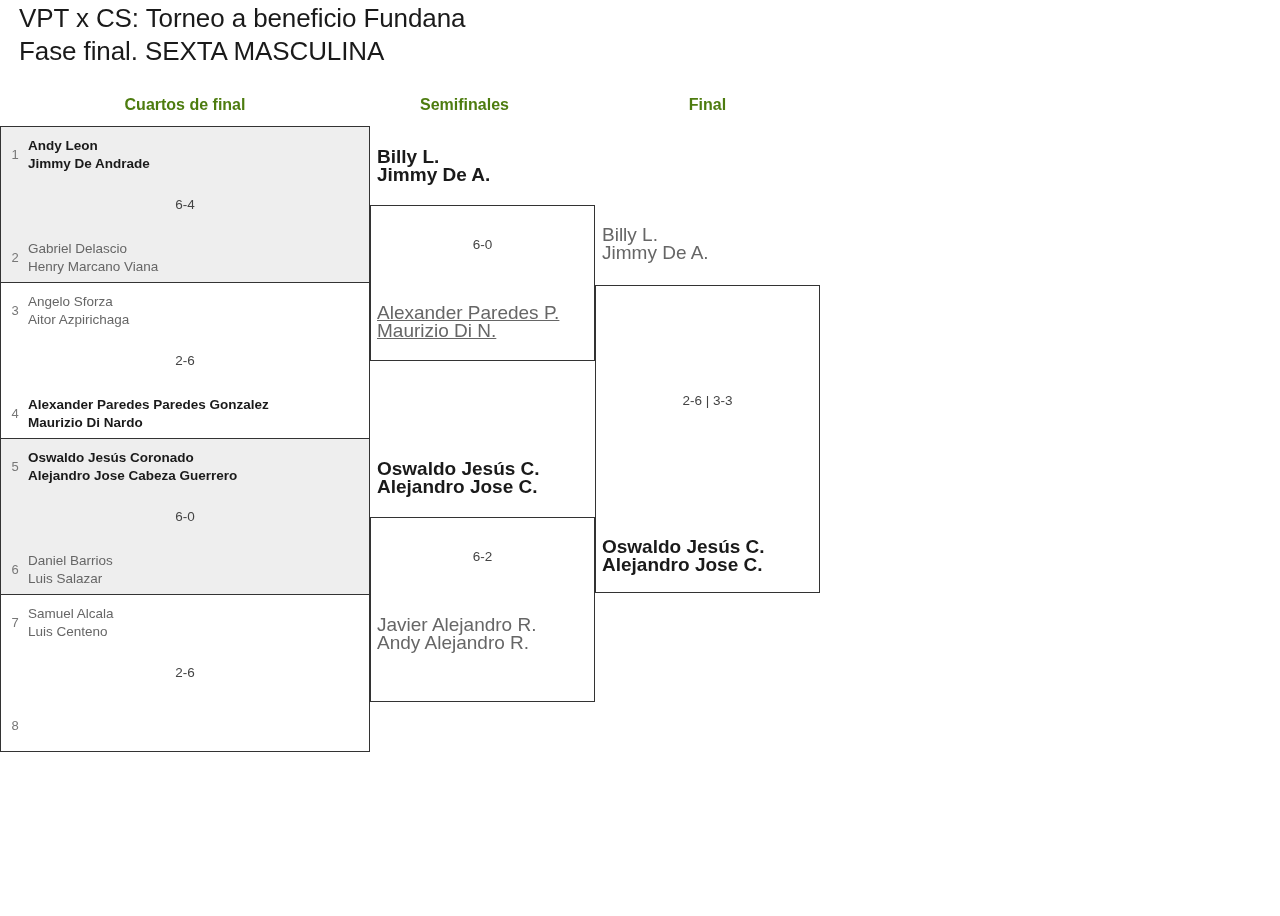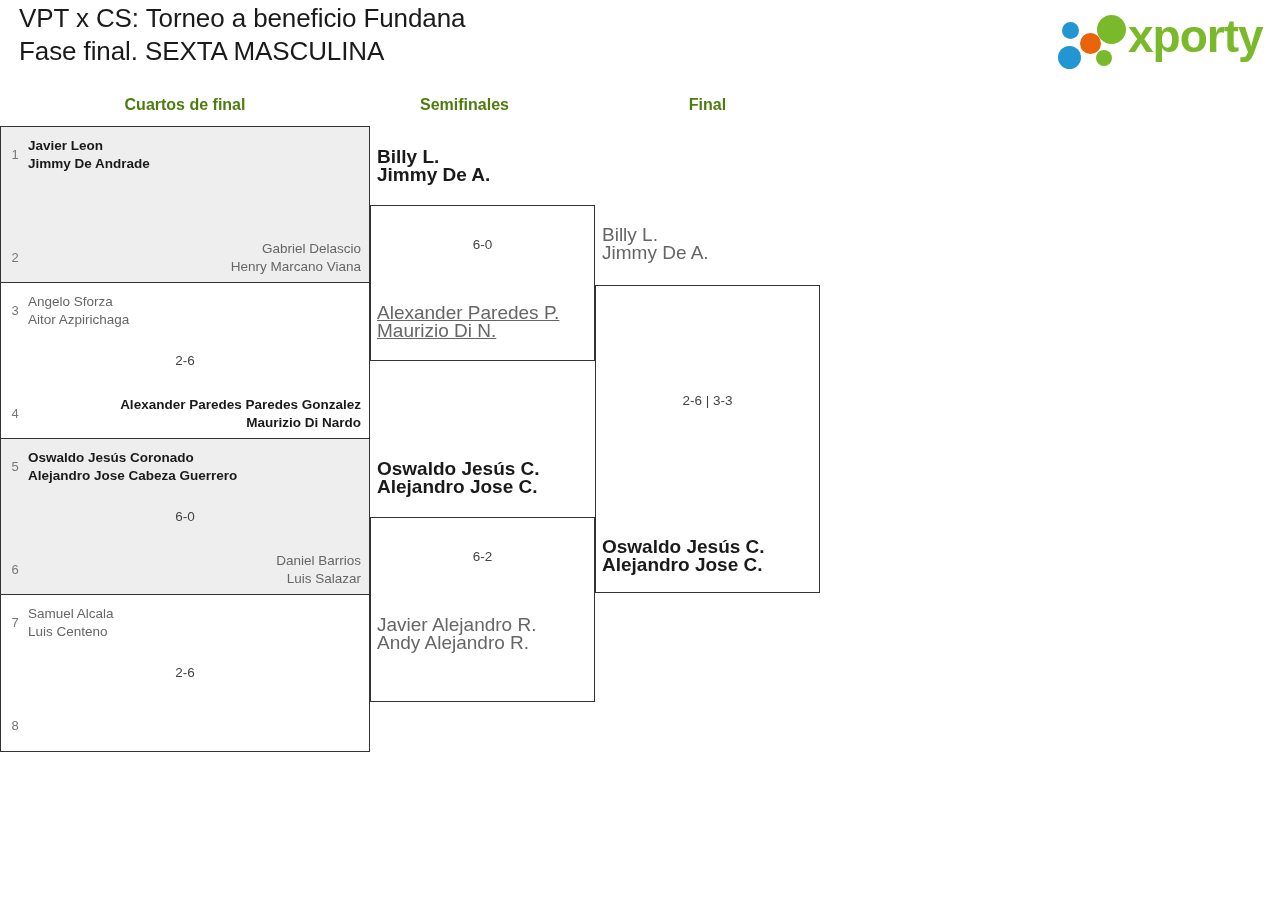--- a/index.html
+++ b/index.html
@@ -66,21 +66,21 @@
   }
   .seed.top    { top: 20px; }
   .seed.bottom { top: 123px; }
 
   .team {
     position: absolute; left: 27px; right: 8px;
     font-size: 13.5px; line-height: 18px;
     white-space: pre-line;
   }
   .team.top    { top: 10px; }
-  .team.bottom { top: 113px; text-align: right; }
+  .team.bottom { top: 113px; }
   .team.win  { font-weight: 700; color: #1a1a1a; }
   .team.lose { font-weight: 400; color: #666666; }
 
   .r1-score {
     position: absolute; left: 0; right: 0; top: 70px;
     text-align: center;
     font-size: 13.5px; color: #444444;
   }
 
   
@@ -103,39 +103,32 @@
   .br-team.lose { font-weight: 400; color: #666666; }
 </style>
 </head>
 <body>
 
 <div id="root">
 
   <div class="page-title">VPT x CS: Torneo a beneficio Fundana
 Fase final. SEXTA MASCULINA</div>
 
-  <div class="brand-logo">
-    <span class="dot" style="left:12px;  top:16px; width:17px; height:17px; background:#2196d3;"></span>
-    <span class="dot" style="left:30px;  top:27px; width:21px; height:21px; background:#e8630a;"></span>
-    <span class="dot" style="left:47px;  top:9px;  width:29px; height:29px; background:#7ab929;"></span>
-    <span class="dot" style="left:8px;   top:40px; width:23px; height:23px; background:#2196d3;"></span>
-    <span class="dot" style="left:46px;  top:44px; width:16px; height:16px; background:#7ab929;"></span>
-    <span class="brand-word">xporty</span>
-  </div>
 
   <div class="round-head rh-0">Cuartos de final</div>
   <div class="round-head rh-1">Semifinales</div>
   <div class="round-head rh-2">Final</div>
 
   <div class="r1-wrap">
 
     <div class="r1-match shaded">
       <span class="seed top">1</span>
-      <span class="team top win">Javier Leon
+      <span class="team top win">Andy Leon
 Jimmy De Andrade</span>
+      <span class="r1-score">6-4</span>
       <span class="seed bottom">2</span>
       <span class="team bottom lose">Gabriel Delascio
 Henry Marcano Viana</span>
     </div>
 
     <div class="r1-match">
       <span class="seed top">3</span>
       <span class="team top lose">Angelo Sforza
 Aitor Azpirichaga</span>
       <span class="r1-score">2-6</span>

